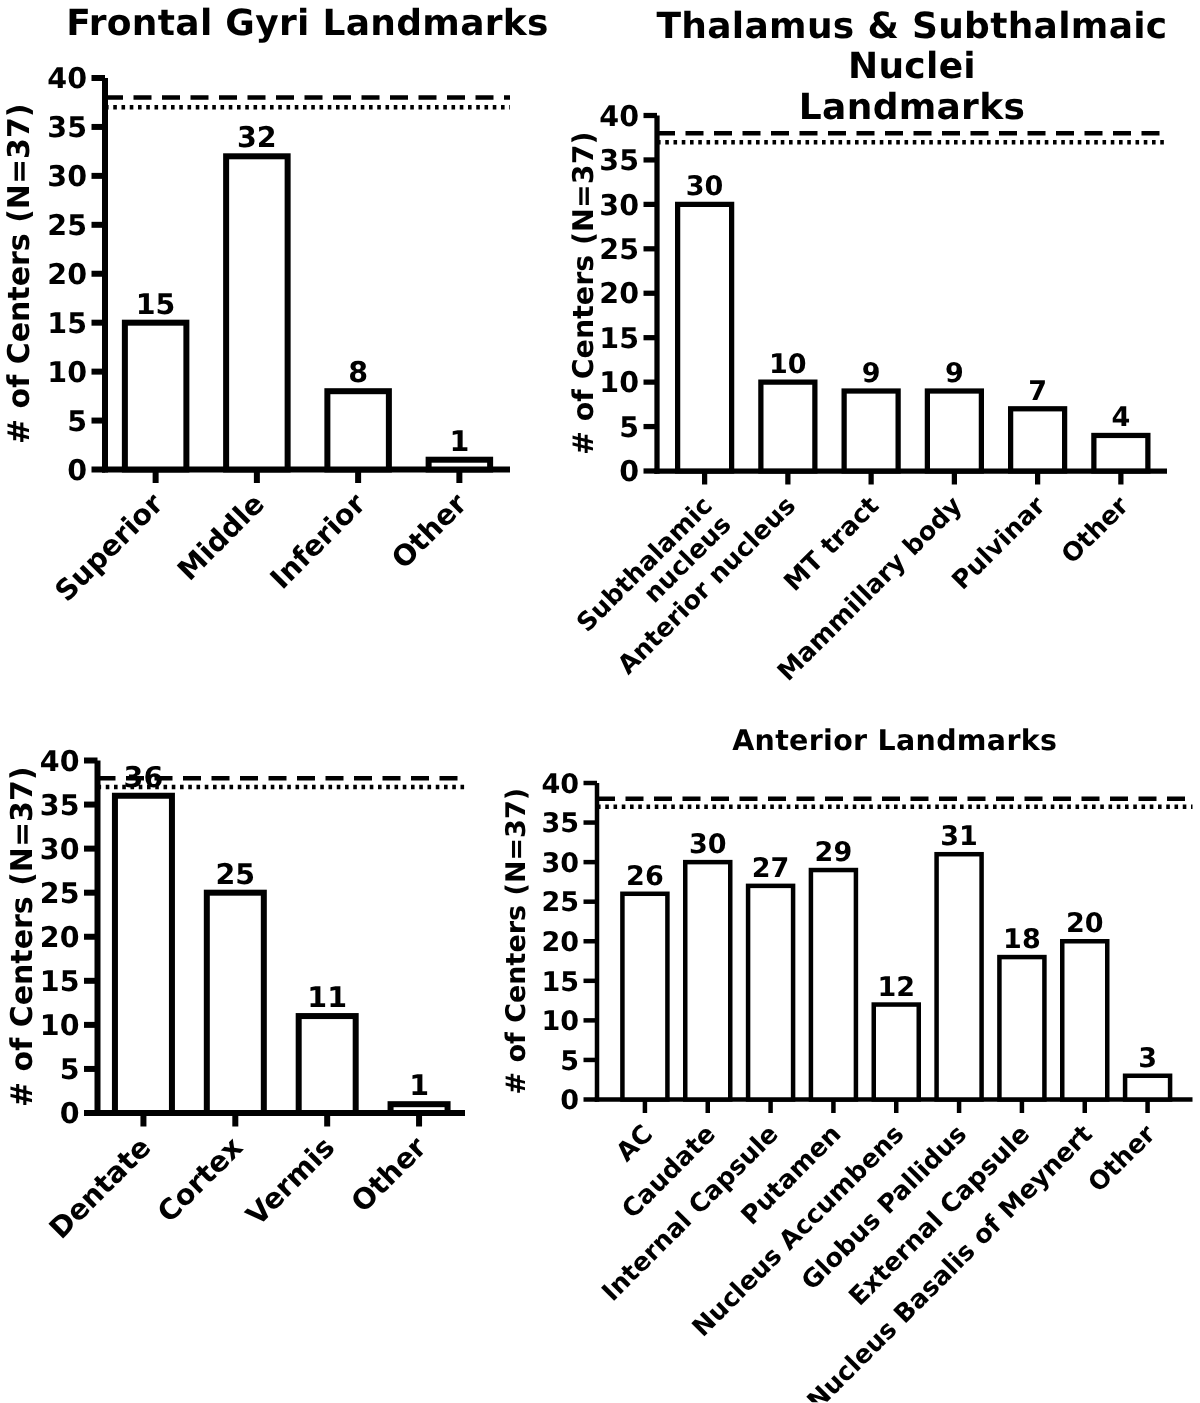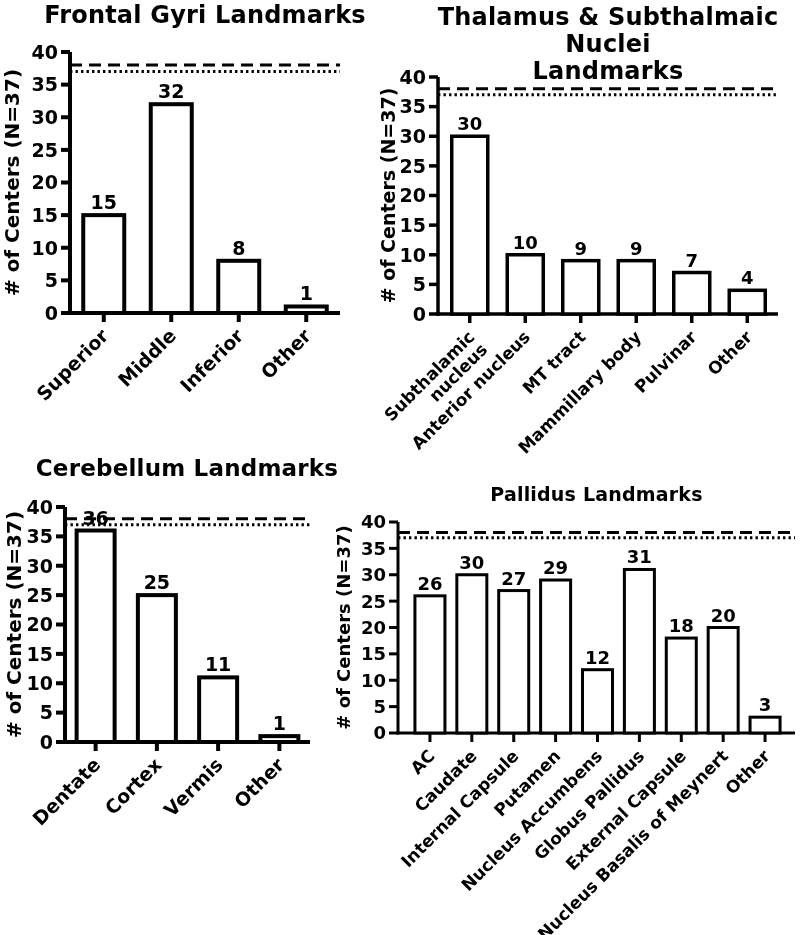--- a/index.html
+++ b/index.html
@@ -113,21 +113,20 @@
         <text x="297.75" y="338" text-anchor="end" font-size="17" transform="rotate(-45 297.75 338)"><tspan x="297.75">Pulvinar</tspan></text>
         <line x1="347.25" y1="314" x2="347.25" y2="323" stroke="#000000" stroke-width="3.5"></line>
         <rect x="329.25" y="290.3" width="36" height="23.69999999999999" fill="#ffffff" stroke="#000000" stroke-width="3.5"></rect>
         <text x="347.25" y="284.3" text-anchor="middle" font-size="18">4</text>
         <text x="353.25" y="338" text-anchor="end" font-size="17" transform="rotate(-45 353.25 338)"><tspan x="353.25">Other</tspan></text>
         <text x="-5" y="195.5" text-anchor="middle" font-size="19" transform="rotate(-90 -5 195.5)"># of Centers (N=37)</text>
       </svg>
   </figure>
 
   <figure class="panel" style="left:0;top:440px;width:330px;height:495px">
-    <div class="title" style="left:32px;top:16px;width:310px;font-size:23px">Cerebellum Landmarks</div>
     <svg width="330" height="495">
         <line x1="65" y1="78.75" x2="310" y2="78.75" stroke="#000000" stroke-width="3" stroke-dasharray="12 7"></line>
         <line x1="65" y1="84.625" x2="310" y2="84.625" stroke="#000000" stroke-width="3" stroke-dasharray="2.4 3.1"></line>
         <line x1="65" y1="67" x2="65" y2="304" stroke="#000000" stroke-width="4"></line>
         <line x1="63" y1="302" x2="310" y2="302" stroke="#000000" stroke-width="4"></line>
         <line x1="56" y1="302" x2="65" y2="302" stroke="#000000" stroke-width="4"></line>
         <text x="53" y="308.84" text-anchor="end" font-size="19">0</text>
         <line x1="56" y1="272.625" x2="65" y2="272.625" stroke="#000000" stroke-width="4"></line>
         <text x="53" y="279.465" text-anchor="end" font-size="19">5</text>
         <line x1="56" y1="243.25" x2="65" y2="243.25" stroke="#000000" stroke-width="4"></line>
@@ -158,21 +157,21 @@
         <text x="224.125" y="326" text-anchor="end" font-size="19" transform="rotate(-45 224.125 326)"><tspan x="224.125">Vermis</tspan></text>
         <line x1="279.375" y1="302" x2="279.375" y2="311" stroke="#000000" stroke-width="4"></line>
         <rect x="260.375" y="296.125" width="38" height="5.875" fill="#ffffff" stroke="#000000" stroke-width="4"></rect>
         <text x="279.375" y="290.125" text-anchor="middle" font-size="19">1</text>
         <text x="285.375" y="326" text-anchor="end" font-size="19" transform="rotate(-45 285.375 326)"><tspan x="285.375">Other</tspan></text>
         <text x="21" y="184.5" text-anchor="middle" font-size="20" transform="rotate(-90 21 184.5)"># of Centers (N=37)</text>
       </svg>
   </figure>
 
   <figure class="panel" style="left:330px;top:460px;width:470px;height:475px">
-    <div class="title" style="left:68px;top:24px;width:397px;font-size:19px">Pallidus Landmarks</div>
+    <div class="title" style="left:68px;top:24px;width:397px;font-size:19px">Anterior Landmarks</div>
     <svg width="470" height="475">
         <line x1="68" y1="72.55000000000001" x2="465" y2="72.55000000000001" stroke="#000000" stroke-width="3" stroke-dasharray="12 7"></line>
         <line x1="68" y1="77.82499999999999" x2="465" y2="77.82499999999999" stroke="#000000" stroke-width="3" stroke-dasharray="2.4 3.1"></line>
         <line x1="68" y1="62" x2="68" y2="274.5" stroke="#000000" stroke-width="3"></line>
         <line x1="66.5" y1="273" x2="465" y2="273" stroke="#000000" stroke-width="3"></line>
         <line x1="59" y1="273" x2="68" y2="273" stroke="#000000" stroke-width="3"></line>
         <text x="56" y="279.48" text-anchor="end" font-size="18">0</text>
         <line x1="59" y1="246.625" x2="68" y2="246.625" stroke="#000000" stroke-width="3"></line>
         <text x="56" y="253.105" text-anchor="end" font-size="18">5</text>
         <line x1="59" y1="220.25" x2="68" y2="220.25" stroke="#000000" stroke-width="3"></line>

